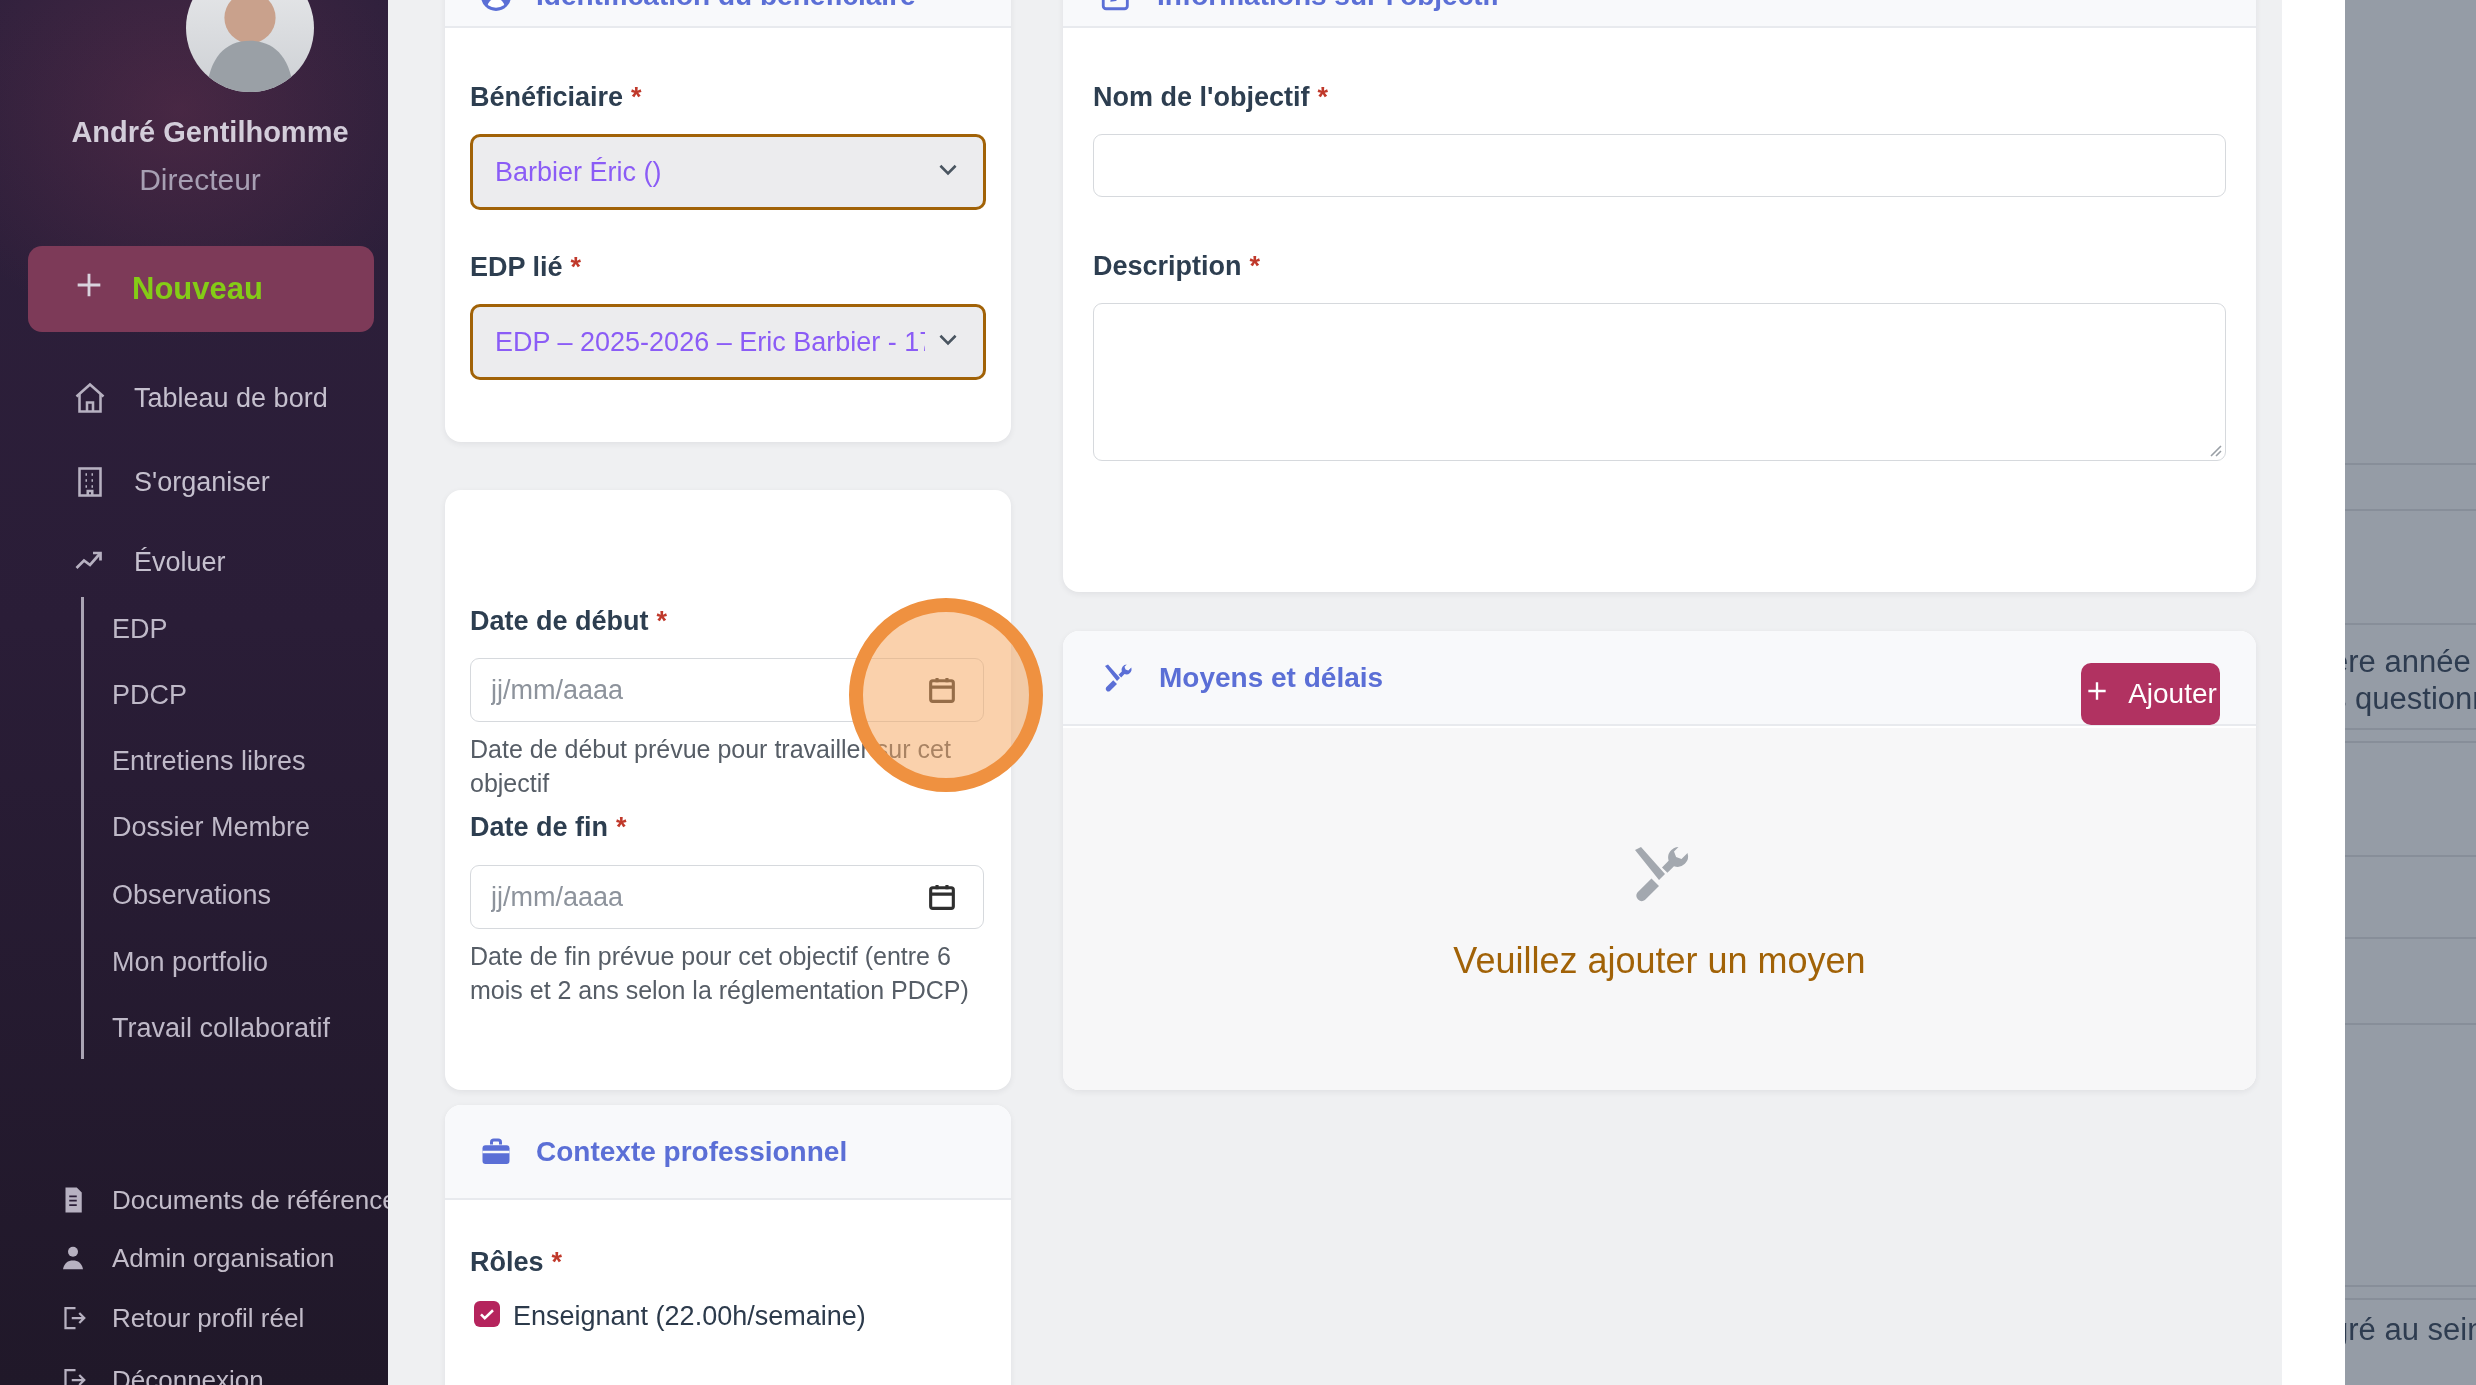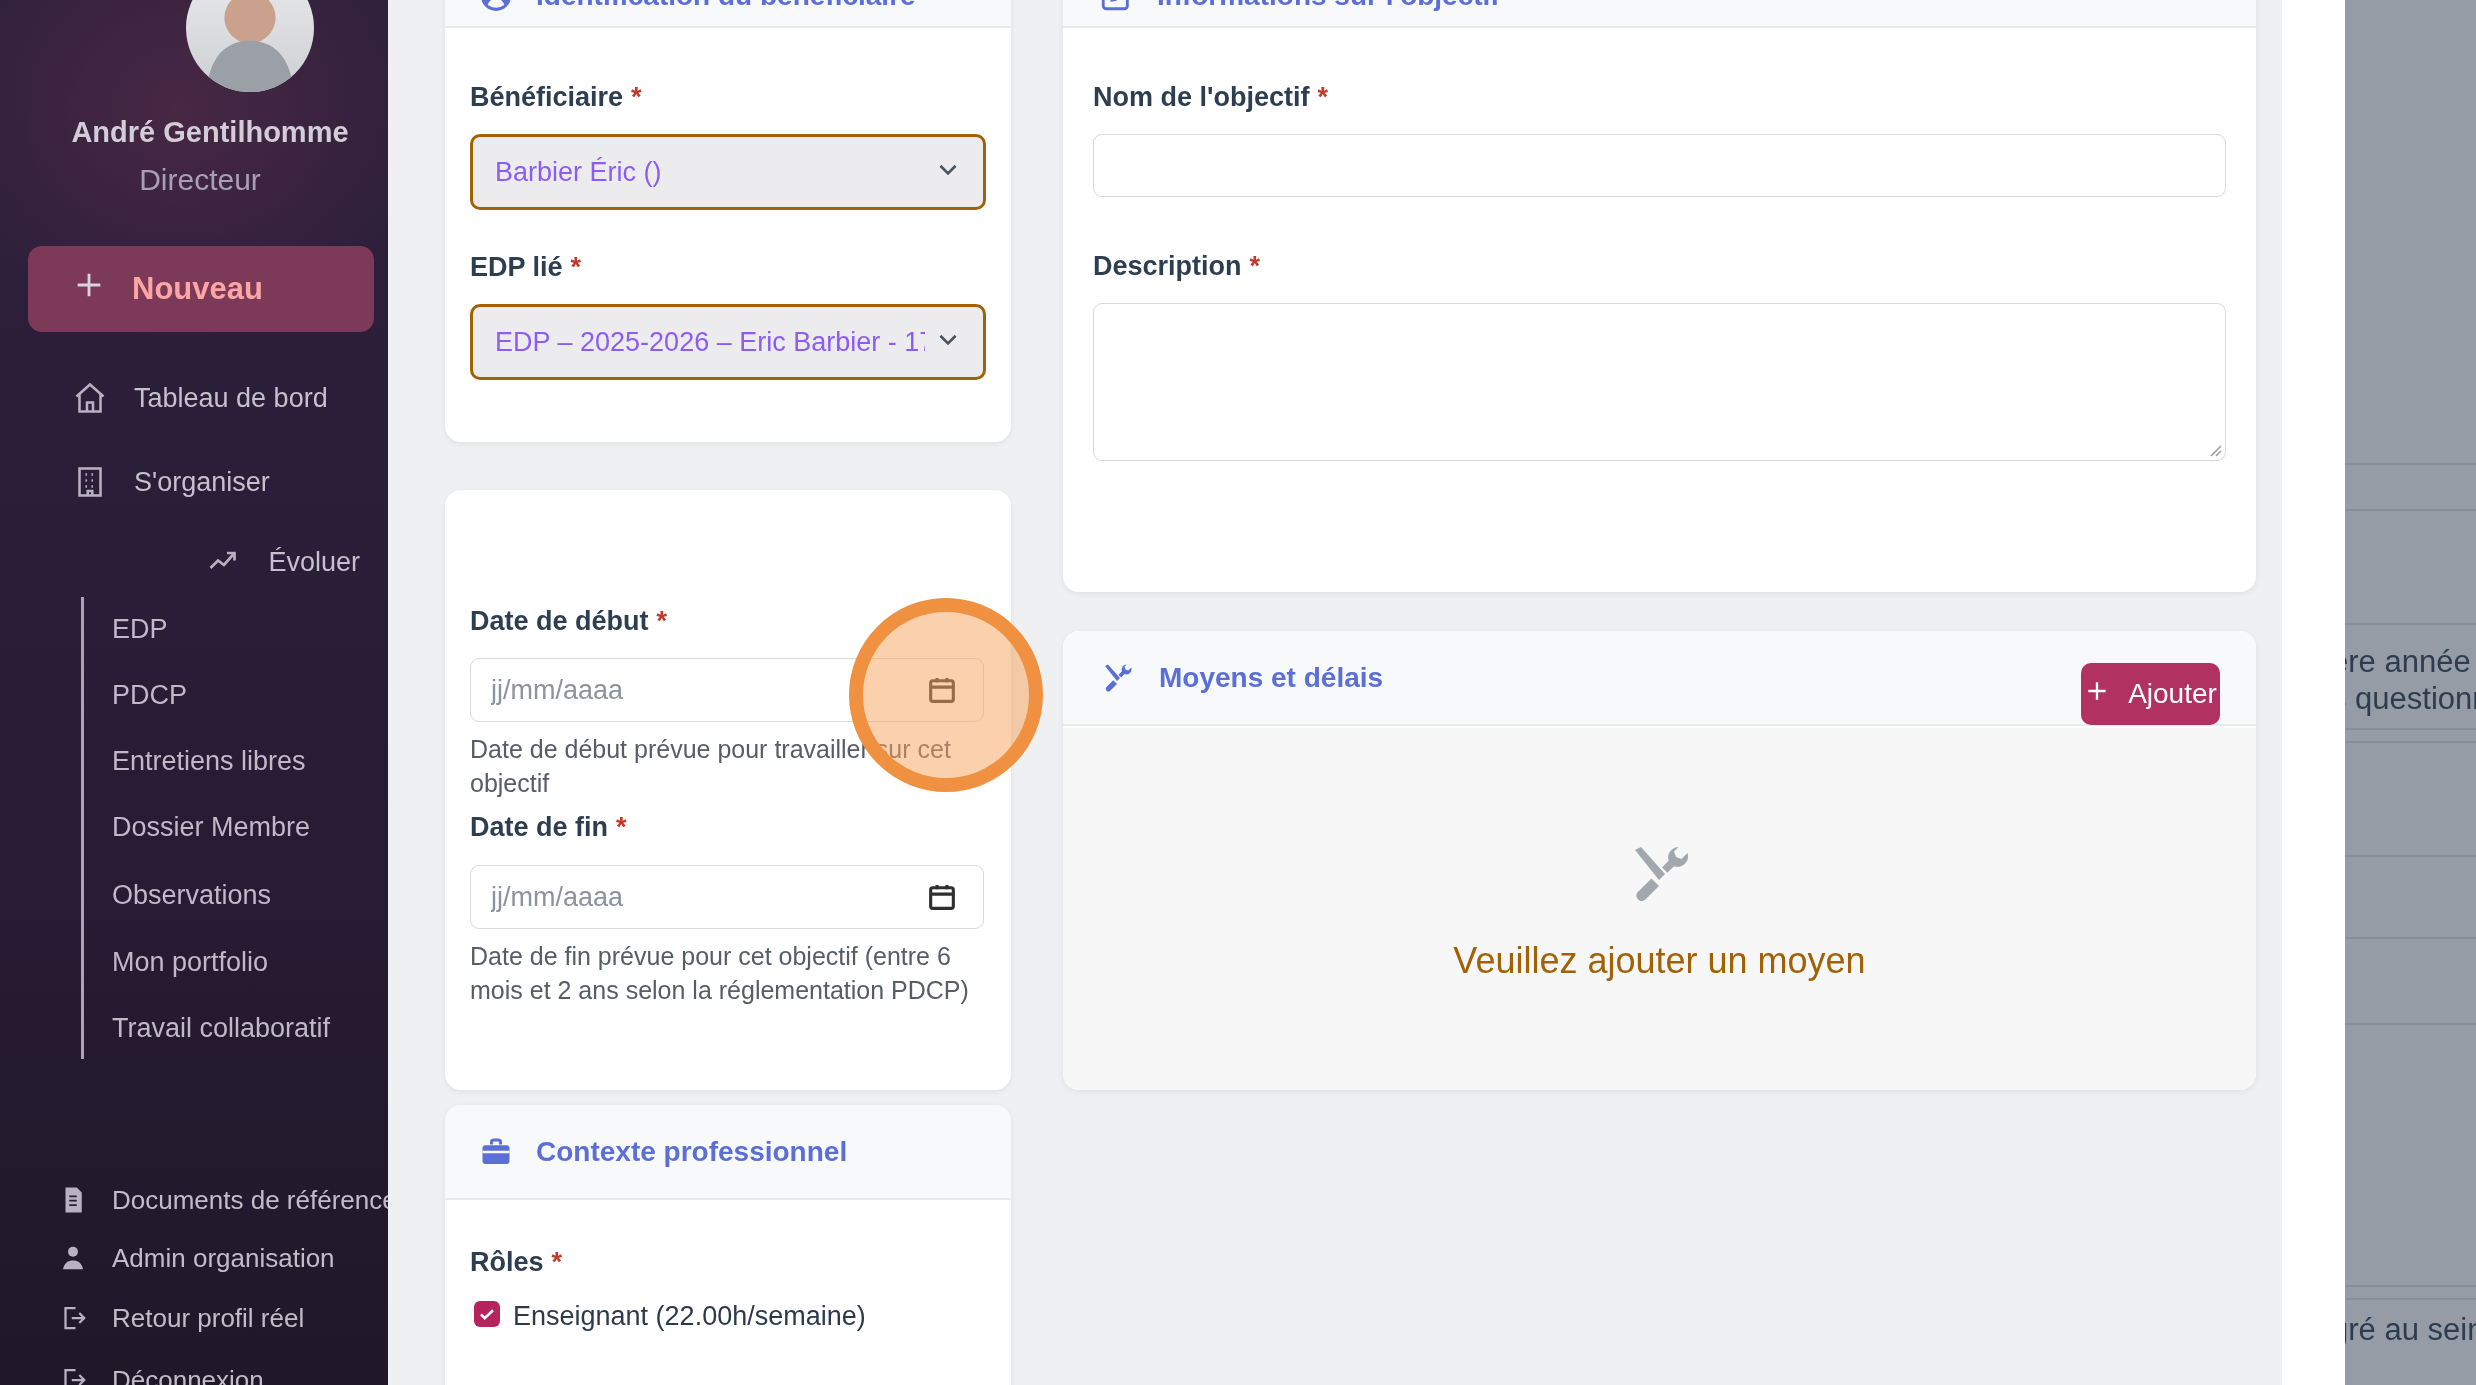--- a/index.html
+++ b/index.html
@@ -13,21 +13,21 @@
   .sidebar::before { content:""; position:absolute; left:-80px; top:-120px; width:520px; height:460px;
              background:radial-gradient(closest-side, rgba(140,60,90,.28), rgba(140,60,90,0)); }
   .avatar { position:absolute; left:186px; top:-36px; width:128px; height:128px; border-radius:50%;
             background:linear-gradient(180deg,#e9eaec,#cdd0d4); overflow:hidden; }
   .user-name { position:absolute; top:116px; left:40px; width:340px; text-align:center;
                font-size:29px; font-weight:700; color:#d3cdda; white-space:nowrap; overflow:hidden; }
   .user-role { position:absolute; top:163px; left:60px; width:280px; text-align:center;
                font-size:30px; color:#a79fb3; }
   .btn-new { position:absolute; left:28px; top:246px; width:346px; height:86px; border-radius:14px;
              background:#7d3a58; display:flex; align-items:center; gap:26px; padding-left:44px;
-             color:#fca5a5; font-size:31px; font-weight:700; cursor:pointer; }
+             color:#84cc16; font-size:31px; font-weight:700; cursor:pointer; }
   .nav-row { position:absolute; left:0; width:360px; height:60px; display:flex; align-items:center;
              gap:24px; padding-left:70px; color:#c5c0ce; font-size:27px; cursor:pointer; }
   .nav-row .ico { width:40px; height:40px; display:flex; align-items:center; justify-content:center; color:#b7b1c1; }
   .sub-line { position:absolute; left:81px; top:597px; width:3px; height:462px; background:#aaa4b4; }
   .sub-row { position:absolute; left:112px; width:240px; height:56px; display:flex; align-items:center;
              color:#bfb9c8; font-size:27px; cursor:pointer; white-space:nowrap; }
   .foot-row { position:absolute; left:0; width:360px; height:56px; display:flex; align-items:center;
               gap:22px; padding-left:56px; color:#c2bcc9; font-size:26px; cursor:pointer; white-space:nowrap; }
   .foot-row .ico { width:34px; height:34px; display:flex; align-items:center; justify-content:center; color:#b7b1c1; flex:0 0 34px; }
 
@@ -102,21 +102,21 @@
     <div class="nav-row" style="top:452px;">
       <span class="ico">
         <svg width="36" height="36" viewBox="0 0 24 24" fill="none" stroke="currentColor" stroke-width="1.7">
             <rect x="5" y="3" width="14" height="18"></rect>
             <path d="M9 7h1M13 7h1M9 11h1M13 11h1M9 15h1M13 15h1"></path>
             <path d="M10.5 21v-3h3v3"></path>
           </svg>
       </span>
       <span>S'organiser</span>
     </div>
-    <div class="nav-row" style="top:532px;justify-content:flex-end;">
+    <div class="nav-row" style="top:532px;">
       <span class="ico">
         <svg width="36" height="36" viewBox="0 0 24 24" fill="none" stroke="currentColor" stroke-width="1.8">
             <path d="M3 16l5-5 4 3 7-8"></path>
             <path d="M14 6h5v5"></path>
           </svg>
       </span>
       <span>Évoluer</span>
     </div>
 
     <div class="sub-line"></div>

